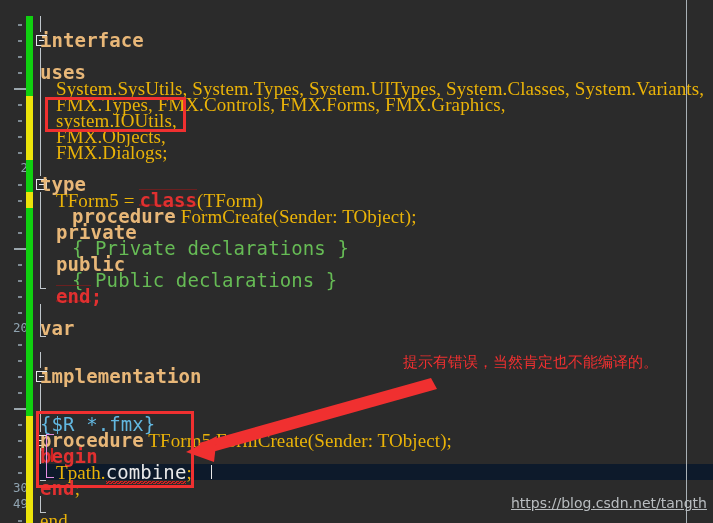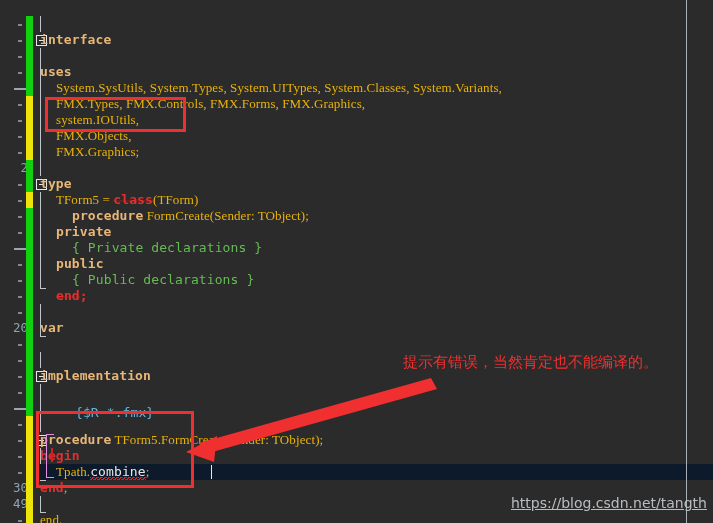--- a/index.html
+++ b/index.html
@@ -46,21 +46,21 @@
   .foldtick{
     position:absolute;left:40px;width:6px;height:1px;background:#bfc6cb;
   }
 
   
   .code{
     position:absolute;left:0;top:0;width:713px;height:523px;
   }
   .ln{
     position:absolute;left:40px;height:16px;line-height:16px;
-    white-space:pre;font-size:13px;
+    white-space:pre;font-size:19px;
     font-family:"DejaVu Sans Mono","Liberation Mono",monospace;
     color:#e8e8e8;letter-spacing:0.1px;
   }
   .kw{color:#e8b778;font-weight:bold;}
   .id{color:#eab308;font-family:Liberation Serif, serif;}
   .cm{color:#66bb55;}
   .dir{color:#62b7e0;}
   .err{color:#e03030;font-weight:bold;}
   .errstrike{
     color:#e03030;font-weight:bold;
@@ -183,36 +183,36 @@
 
   <div class="code" id="code-layer">
       <div class="ln" style="top: 16px; left: 40px;"></div>
       <div class="ln" style="top: 32px; left: 40px;"><span class="kw">interface</span></div>
       <div class="ln" style="top: 48px; left: 40px;"></div>
       <div class="ln" style="top: 64px; left: 40px;"><span class="kw">uses</span></div>
       <div class="ln" style="top: 80px; left: 56px;"><span class="id">System.SysUtils, System.Types, System.UITypes, System.Classes, System.Variants,</span></div>
       <div class="ln" style="top: 96px; left: 56px;"><span class="id">FMX.Types, FMX.Controls, FMX.Forms, FMX.Graphics,</span></div>
       <div class="ln" style="top: 112px; left: 56px;"><span class="id">system.IOUtils,</span></div>
       <div class="ln" style="top: 128px; left: 56px;"><span class="id">FMX.Objects,</span></div>
-      <div class="ln" style="top: 144px; left: 56px;"><span class="id">FMX.Graphics;</span></div>
+      <div class="ln" style="top: 144px; left: 56px;"><span class="id">FMX.Dialogs;</span></div>
       <div class="ln" style="top: 160px; left: 40px;"></div>
       <div class="ln" style="top: 176px; left: 40px; text-align: center;"><span class="kw">type</span></div>
       <div class="ln" style="top: 192px; left: 56px;"><span class="id">TForm5 = </span><span class="errstrike">class</span><span class="id">(TForm)</span></div>
       <div class="ln" style="top: 208px; left: 72px;"><span class="kw">procedure</span><span class="id"> FormCreate(Sender: TObject);</span></div>
       <div class="ln" style="top: 224px; left: 56px;"><span class="kw">private</span></div>
       <div class="ln" style="top: 240px; left: 72px;"><span class="cm">{ Private declarations }</span></div>
       <div class="ln" style="top: 256px; left: 56px;"><span class="kw">public</span></div>
       <div class="ln" style="top: 272px; left: 72px;"><span class="cm">{ Public declarations }</span></div>
       <div class="ln" style="top: 288px; left: 56px;"><span class="errstrike">end</span><span class="err">;</span></div>
       <div class="ln" style="top: 304px; left: 40px;"></div>
       <div class="ln" style="top: 320px; left: 40px;"><span class="kw">var</span></div>
       <div class="ln" style="top: 352px; left: 40px;"></div>
       <div class="ln" style="top: 368px; left: 40px;"><span class="kw">implementation</span></div>
       <div class="ln" style="top: 384px; left: 40px;"></div>
-      <div class="ln" style="top: 405px; left: 40px; margin-left: 35px;"><span class="dir">{$R *.fmx}</span></div>
+      <div class="ln" style="top: 416px; left: 40px;"><span class="dir">{$R *.fmx}</span></div>
       <div class="ln" style="top: 416px; left: 40px;"></div>
       <div class="ln" style="top: 432px; left: 40px;"><span class="kw">procedure</span><span class="id"> TForm5.FormCreate(Sender: TObject);</span></div>
       <div class="ln" style="top: 448px; left: 40px;"><span class="err">begin</span></div>
       <div class="ln" style="top: 464px; left: 56px;"><span class="id">Tpath.</span><span class="sq">combine</span><span class="id">;</span></div>
       <div class="ln" style="top: 480px; left: 40px;"><span class="err">end</span><span class="id">;</span></div>
       <div class="ln" style="top: 496px; left: 40px;"></div>
       <div class="ln" style="top: 512px; left: 40px;"><span class="id">end.</span></div>
     </div>
 
   <div class="caret" style="left:211px;top:465px;"></div>

